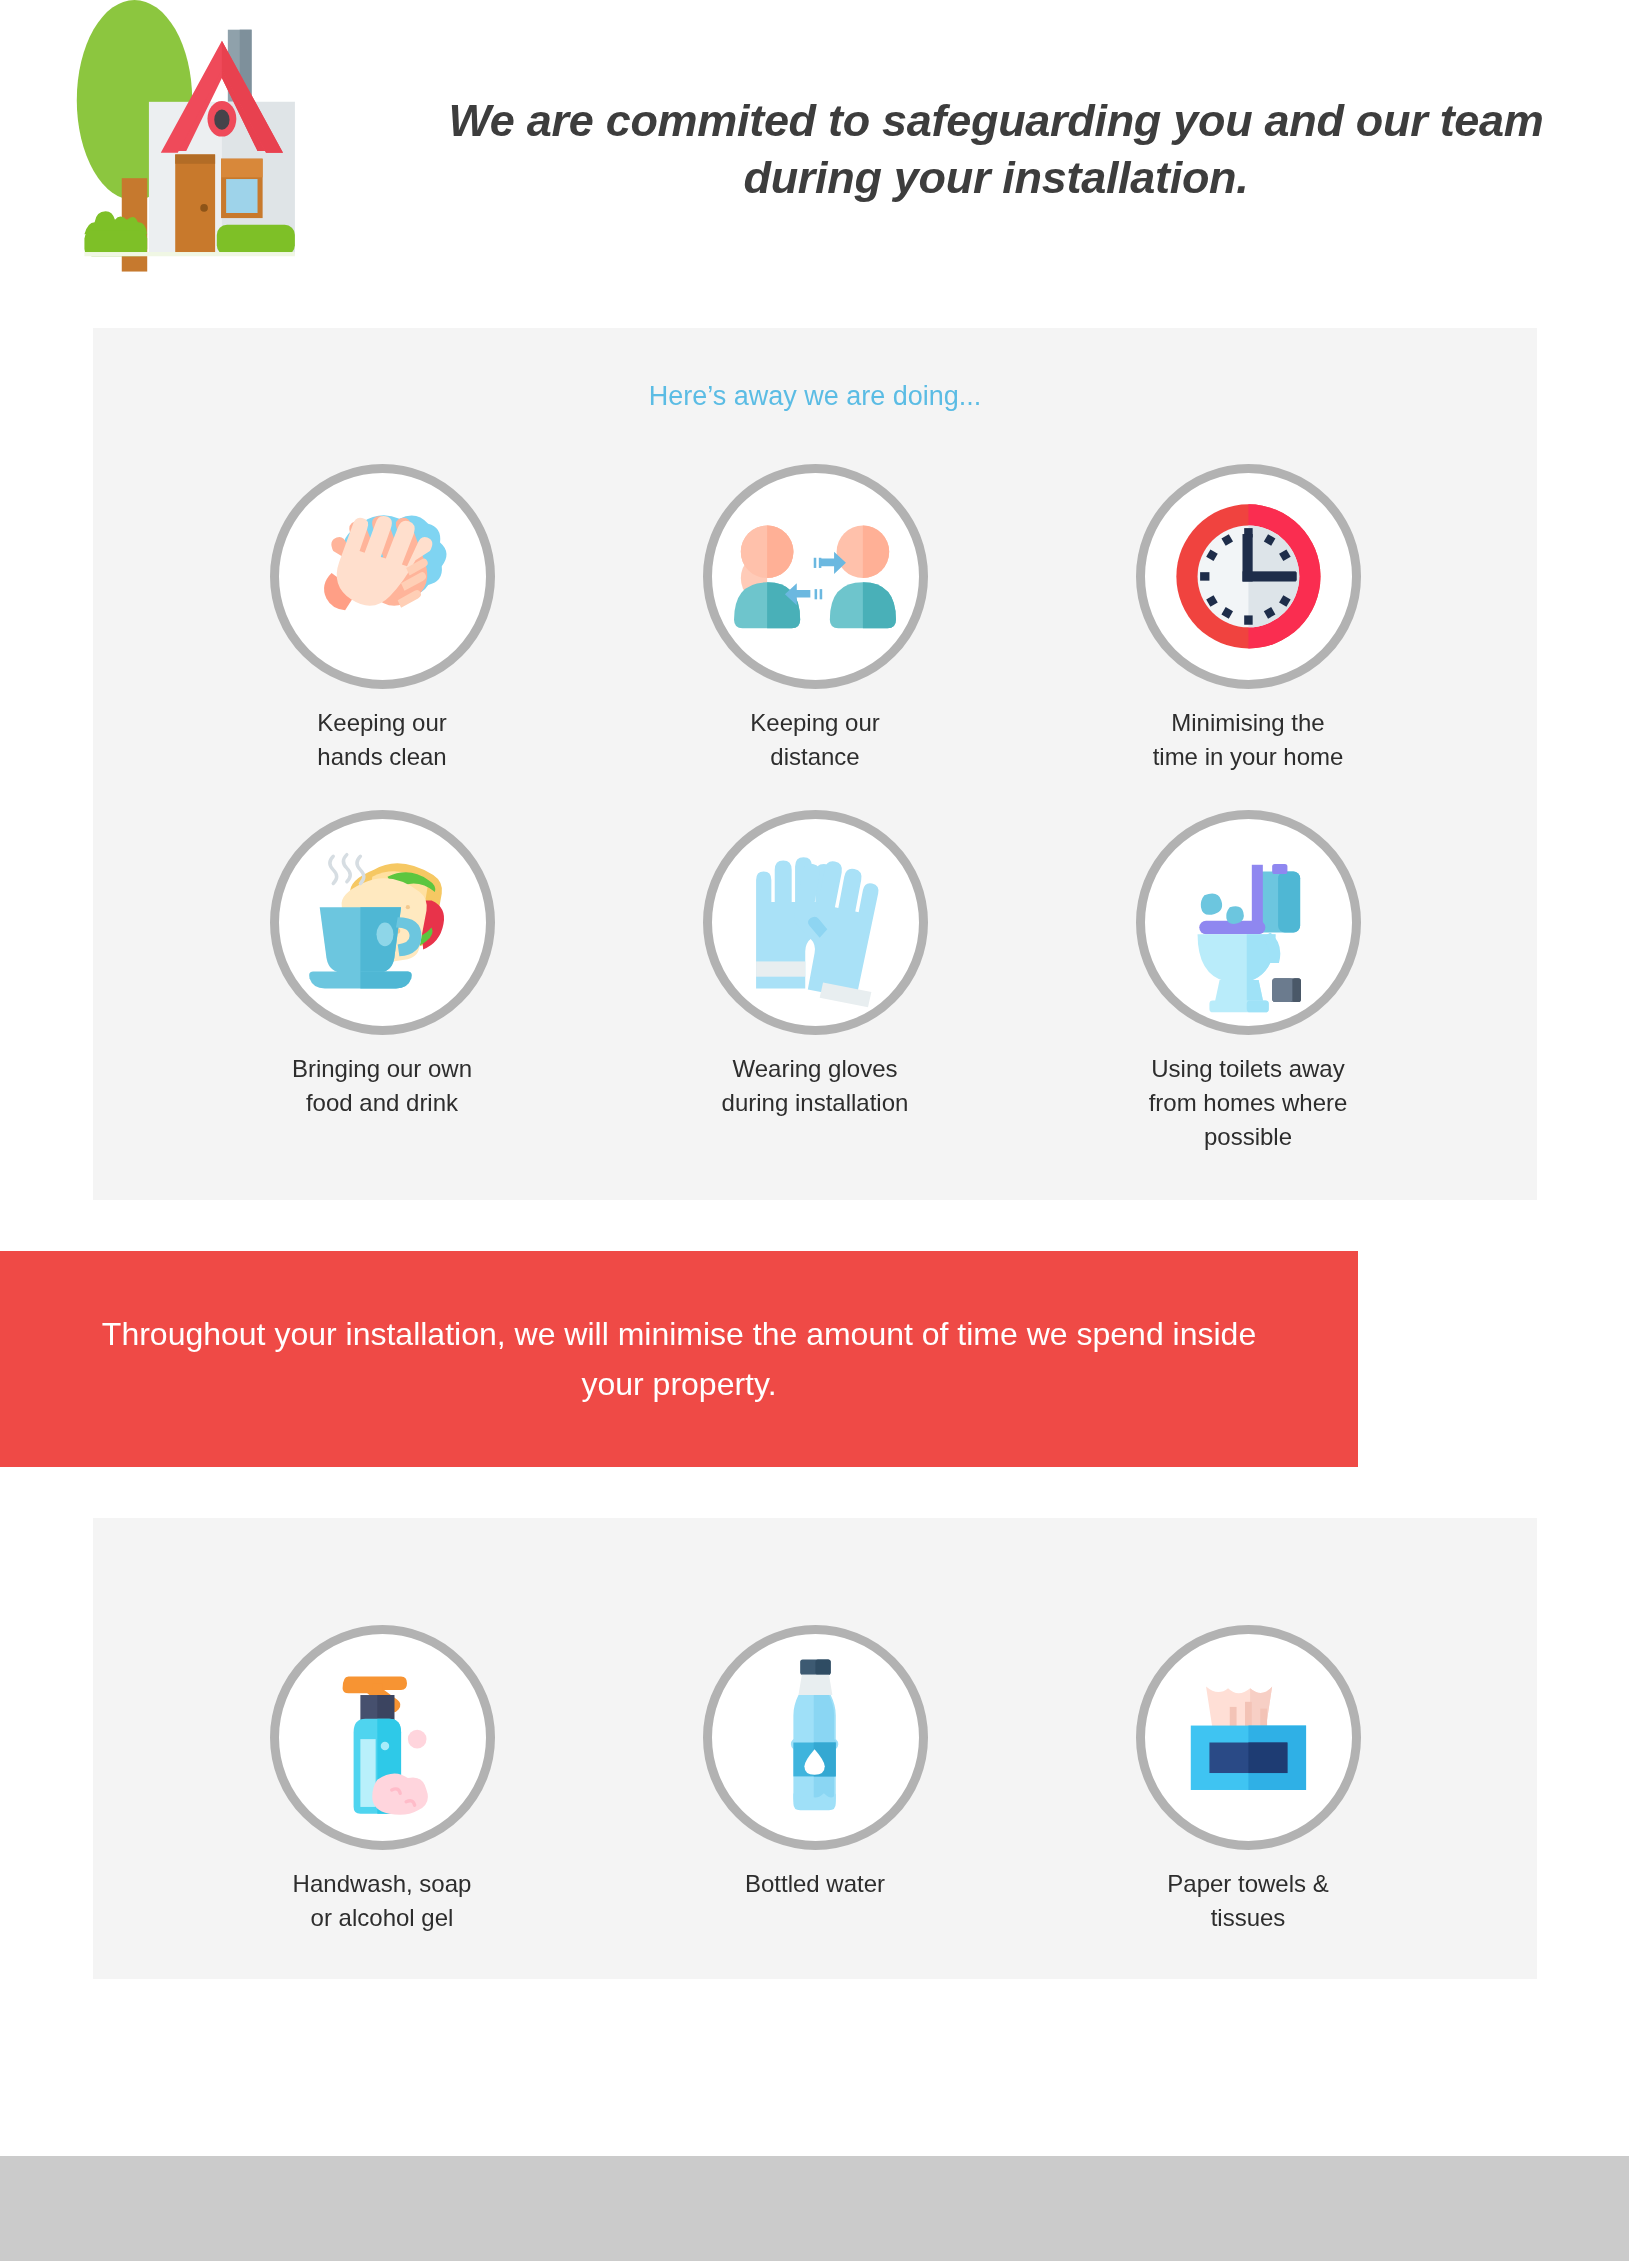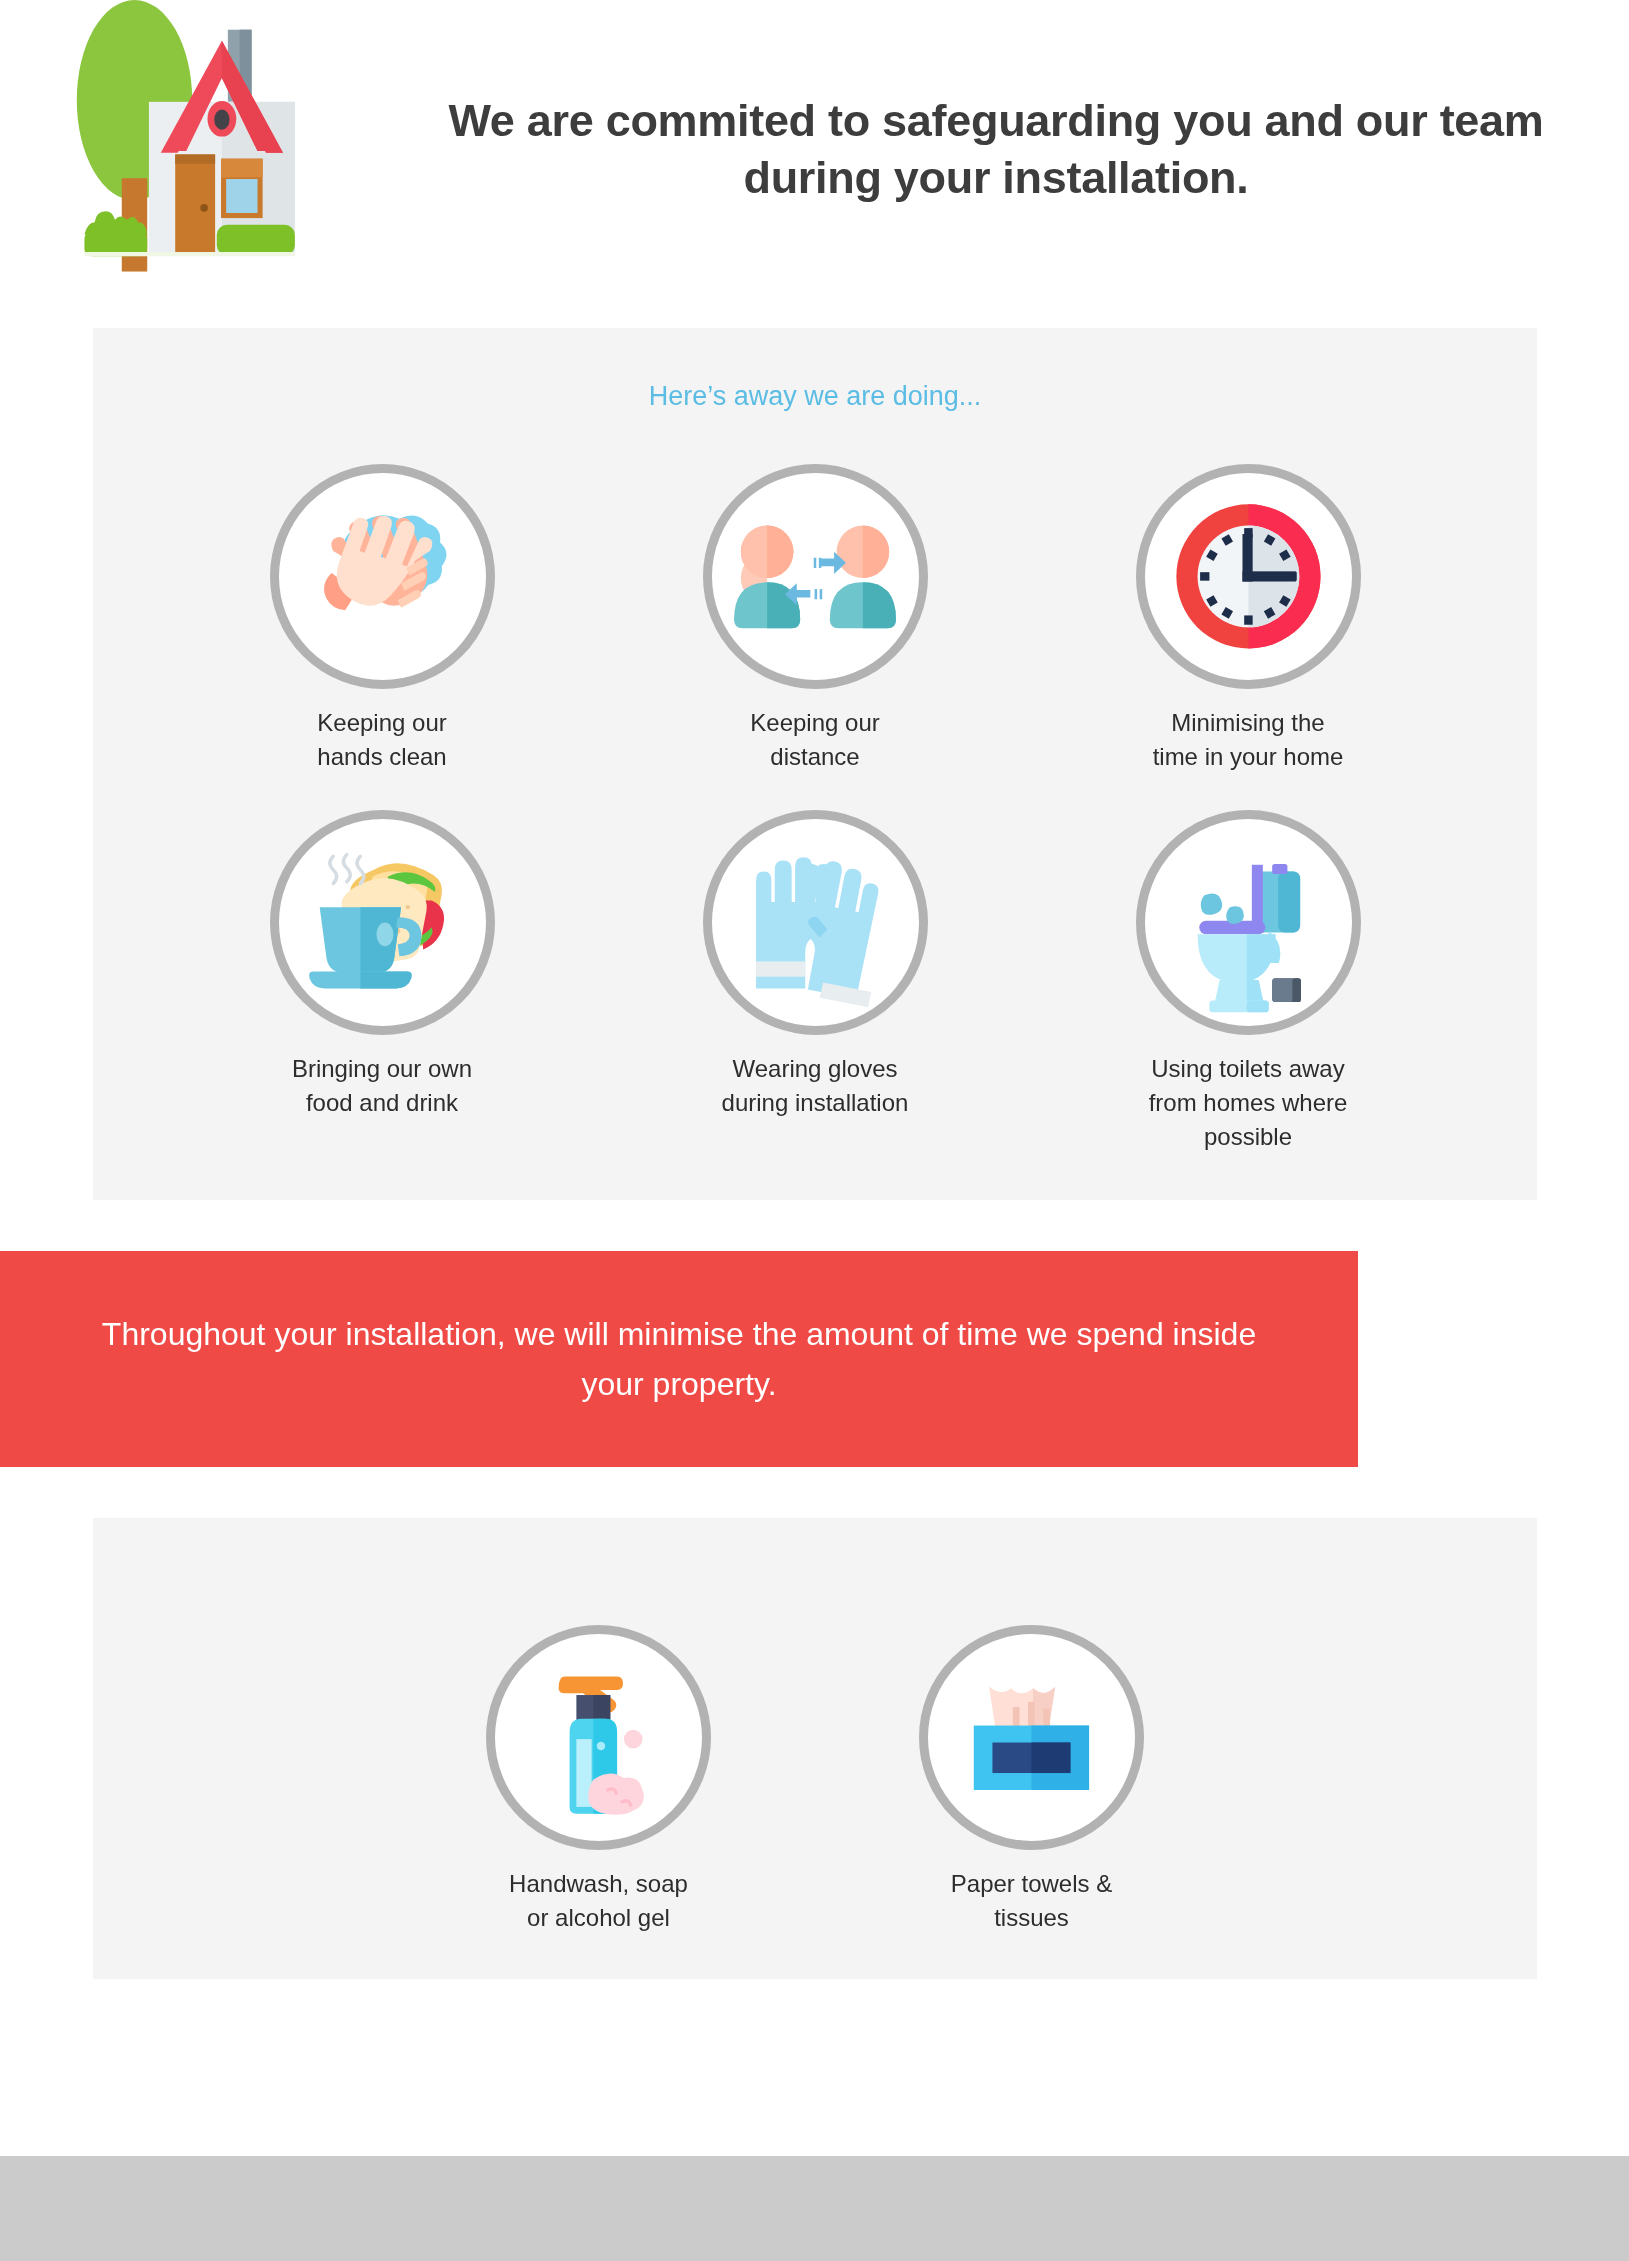--- a/index.html
+++ b/index.html
@@ -37,20 +37,21 @@
   .header-title {
     flex: 1 1 auto;
     text-align: center;
     color: #3d3d3d;
     font-size: 45px;
     line-height: 1.27;
     font-weight: 700;
     padding-top: 92px;
     padding-right: 84px;
     letter-spacing: -0.3px;
+    font-style: italic;
   }
 
   
   .panel {
     background: #f4f4f4;
     margin: 0 93px;
   }
   .panel-1 {
     margin-top: 22px;
     padding: 48px 0 46px 0;
@@ -403,20 +404,42 @@
               <path d="M133 184 q8 -4 10 4"></path>
               <path d="M150 198 q8 -4 10 4"></path>
             </g>
             <circle cx="163" cy="124" r="11" fill="#ffd5dd"></circle>
           </svg>
         </div>
         <div class="icon-caption">Handwash, soap
 or alcohol gel</div>
       </div>
 
+      <div class="icon-cell">
+        <div class="icon-disc">
+          <svg width="206" height="206" viewBox="0 0 243 243" xmlns="http://www.w3.org/2000/svg">
+
+            <rect x="104" y="30" width="36" height="18" rx="3" fill="#3d5a72"></rect>
+            <rect x="122" y="30" width="18" height="18" rx="3" fill="#2f4c63"></rect>
+
+            <path d="M106 48 l32 0 l4 24 l-40 0 Z" fill="#e8eef0"></path>
+
+            <path d="M102 72 q-6 12 -6 24 l0 28 q-6 6 0 12 l0 58 q0 10 8 10 l34 0 q8 0 8 -10 l0 -58 q6 -6 0 -12 l0 -28 q0 -12 -6 -24 Z" fill="#9fe0f8"></path>
+            <path d="M120 72 l18 0 q6 12 6 24 l0 28 q6 6 0 12 l0 58 q0 10 -8 10 l-16 0 Z" fill="#8ad6f3"></path>
+
+            <path d="M96 188 q10 10 16 0 q10 10 20 0 q10 10 14 0 l0 12 q0 8 -8 8 l-34 0 q-8 0 -8 -8 Z" fill="#9fe0f8"></path>
+
+            <rect x="96" y="128" width="50" height="40" fill="#3fb4dd"></rect>
+            <rect x="120" y="128" width="26" height="40" fill="#34a8d2"></rect>
+
+            <path d="M121 136 q12 14 12 20 q0 10 -12 10 q-12 0 -12 -10 q0 -6 12 -20 Z" fill="#ffffff"></path>
+          </svg>
+        </div>
+        <div class="icon-caption">Bottled water</div>
+      </div>
 
       <div class="icon-cell">
         <div class="icon-disc">
           <svg width="206" height="206" viewBox="0 0 243 243" xmlns="http://www.w3.org/2000/svg">
 
             <path d="M72 62 q14 12 26 2 q12 12 26 0 q14 12 26 -2 l-8 52 l-62 0 Z" fill="#ffdfd6"></path>
             <path d="M124 64 q14 12 26 -2 l-8 52 l-18 0 Z" fill="#f7cfc5"></path>
             <rect x="100" y="86" width="8" height="28" fill="#f3c3b6"></rect>
             <rect x="118" y="80" width="8" height="34" fill="#f3c3b6"></rect>
             <rect x="136" y="88" width="8" height="26" fill="#f3c3b6"></rect>

